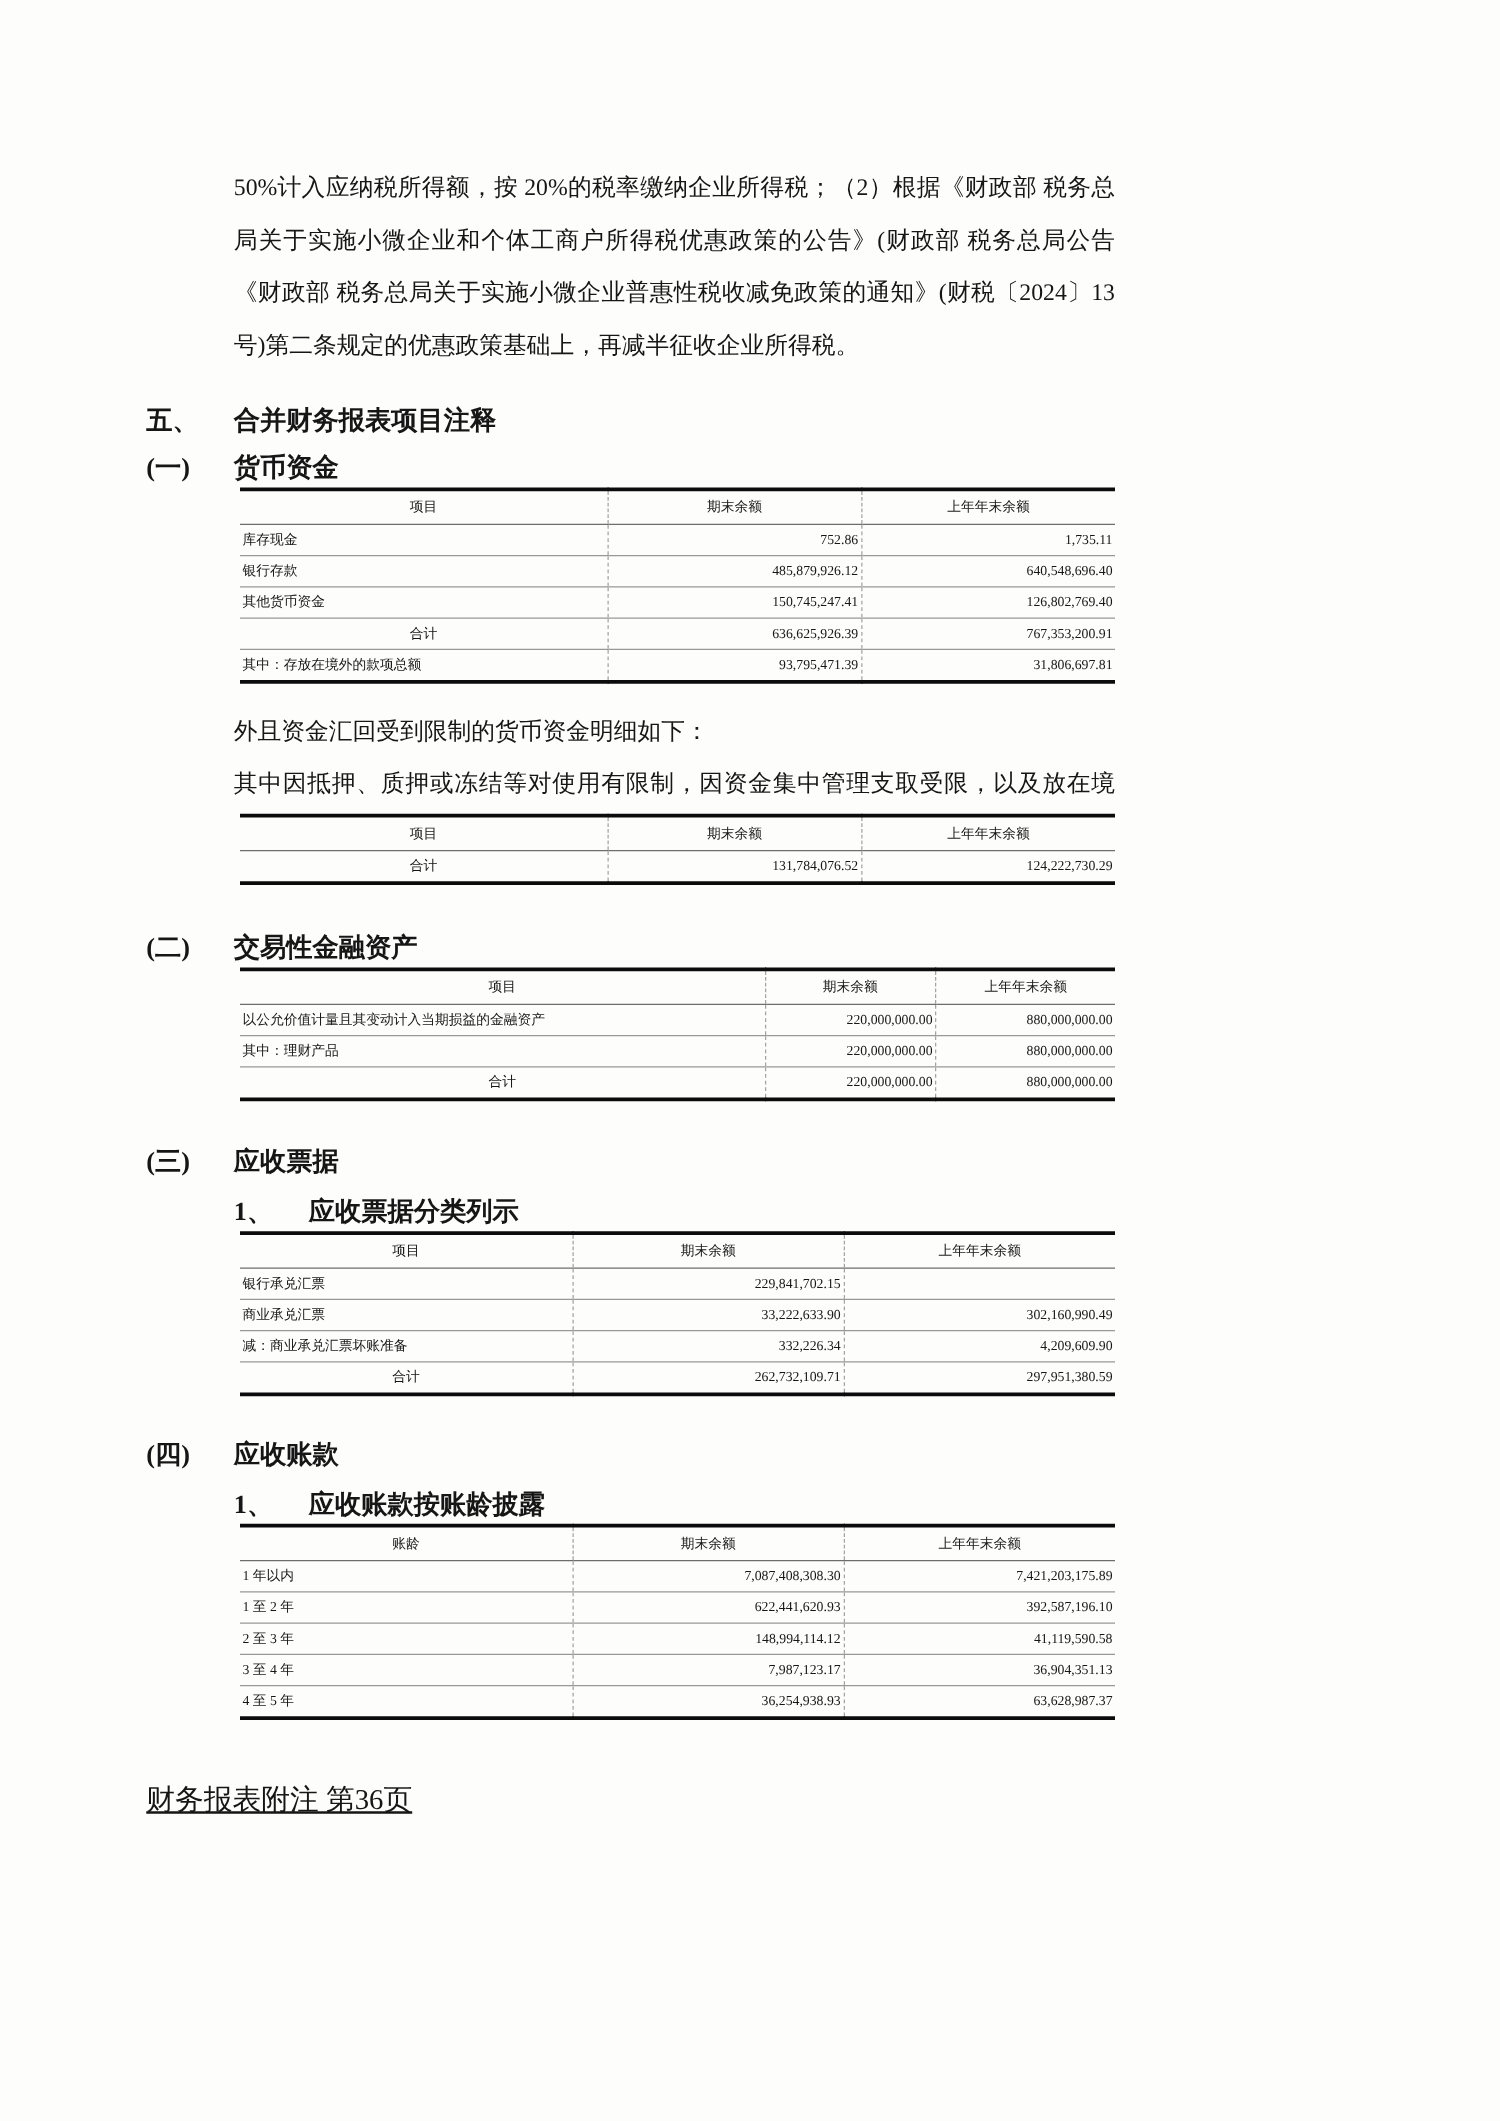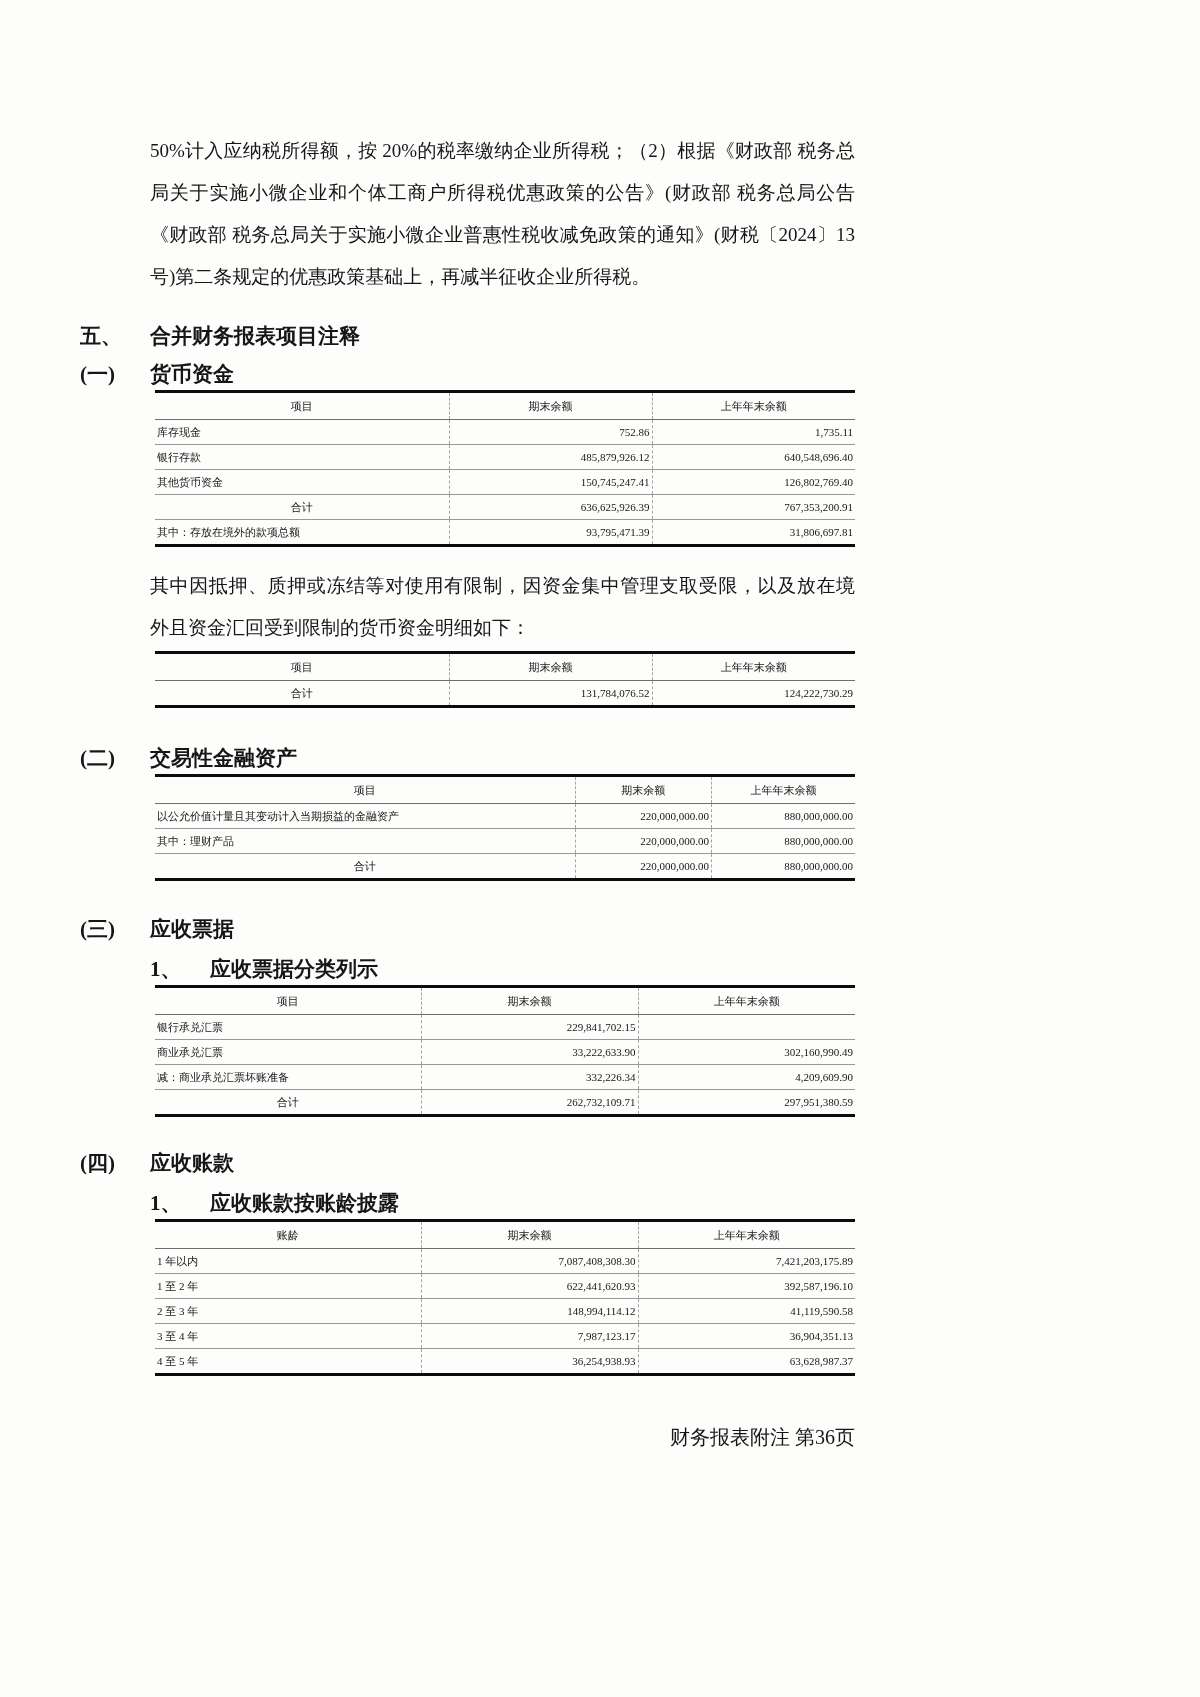--- a/index.html
+++ b/index.html
@@ -3,21 +3,21 @@
 <meta charset="utf-8">
 <style>
   html,body{margin:0;padding:0;}
   body{
     width:1200px;height:1697px;
     background:#fdfdfc;
     font-family:"Liberation Serif","DejaVu Serif",serif;
     color:#161616;
     overflow:hidden;
   }
-  .content{margin-left:80px;width:775px;padding-top:130px;}
+  .content{margin-left:117px;width:775px;padding-top:130px;}
 
   
   .para{margin-left:70px;width:705px;font-size:19px;line-height:42px;}
   .para .line{white-space:nowrap;}
   .para .line.j{white-space:normal;text-align:justify;text-align-last:justify;}
 
   
   .heading{display:flex;font-weight:bold;font-size:21px;line-height:28px;}
   .heading .num{flex:0 0 70px;}
   .heading.lvl3{margin-left:70px;}
@@ -50,21 +50,21 @@
   td.item.total{text-align:center;padding-left:2px;}
   td.num{text-align:right;padding-right:12px;}
 
   .cols-std col.c1{width:42%;} .cols-std col.c2{width:29%;} .cols-std col.c3{width:29%;}
   .cols-wide col.c1{width:60%;} .cols-wide col.c2{width:19.5%;} .cols-wide col.c3{width:20.5%;}
   .cols-mid col.c1{width:38%;} .cols-mid col.c2{width:31%;} .cols-mid col.c3{width:31%;}
 
   .gap-note{margin-top:18px;}
   .gap-t2{margin-top:4px;}
 
-  .footer{margin-top:48px;text-align:right;font-size:20px;}
+  .footer{margin-top:48px;text-align:left;font-size:23px;text-decoration:underline;}
 </style>
 </head>
 <body>
 
 <div class="content">
 
   <div class="para">
     <div class="line j">50%计入应纳税所得额，按 20%的税率缴纳企业所得税；（2）根据《财政部 税务总</div>
     <div class="line j">局关于实施小微企业和个体工商户所得税优惠政策的公告》(财政部 税务总局公告</div>
     <div class="line j">《财政部 税务总局关于实施小微企业普惠性税收减免政策的通知》(财税〔2024〕13</div>
@@ -117,22 +117,22 @@
         </tr>
         <tr>
           <td class="item">其中：存放在境外的款项总额</td>
           <td class="num">93,795,471.39</td>
           <td class="num">31,806,697.81</td>
         </tr>
       </tbody>
     </table>
 
   <div class="para gap-note">
+    <div class="line">外且资金汇回受到限制的货币资金明细如下：</div>
     <div class="line j">其中因抵押、质押或冻结等对使用有限制，因资金集中管理支取受限，以及放在境</div>
-    <div class="line">外且资金汇回受到限制的货币资金明细如下：</div>
   </div>
 
   <table class="fin cols-std gap-t2">
     <colgroup>
         <col class="c1">
         <col class="c2">
         <col class="c3">
       </colgroup>
   <thead>
         <tr>

